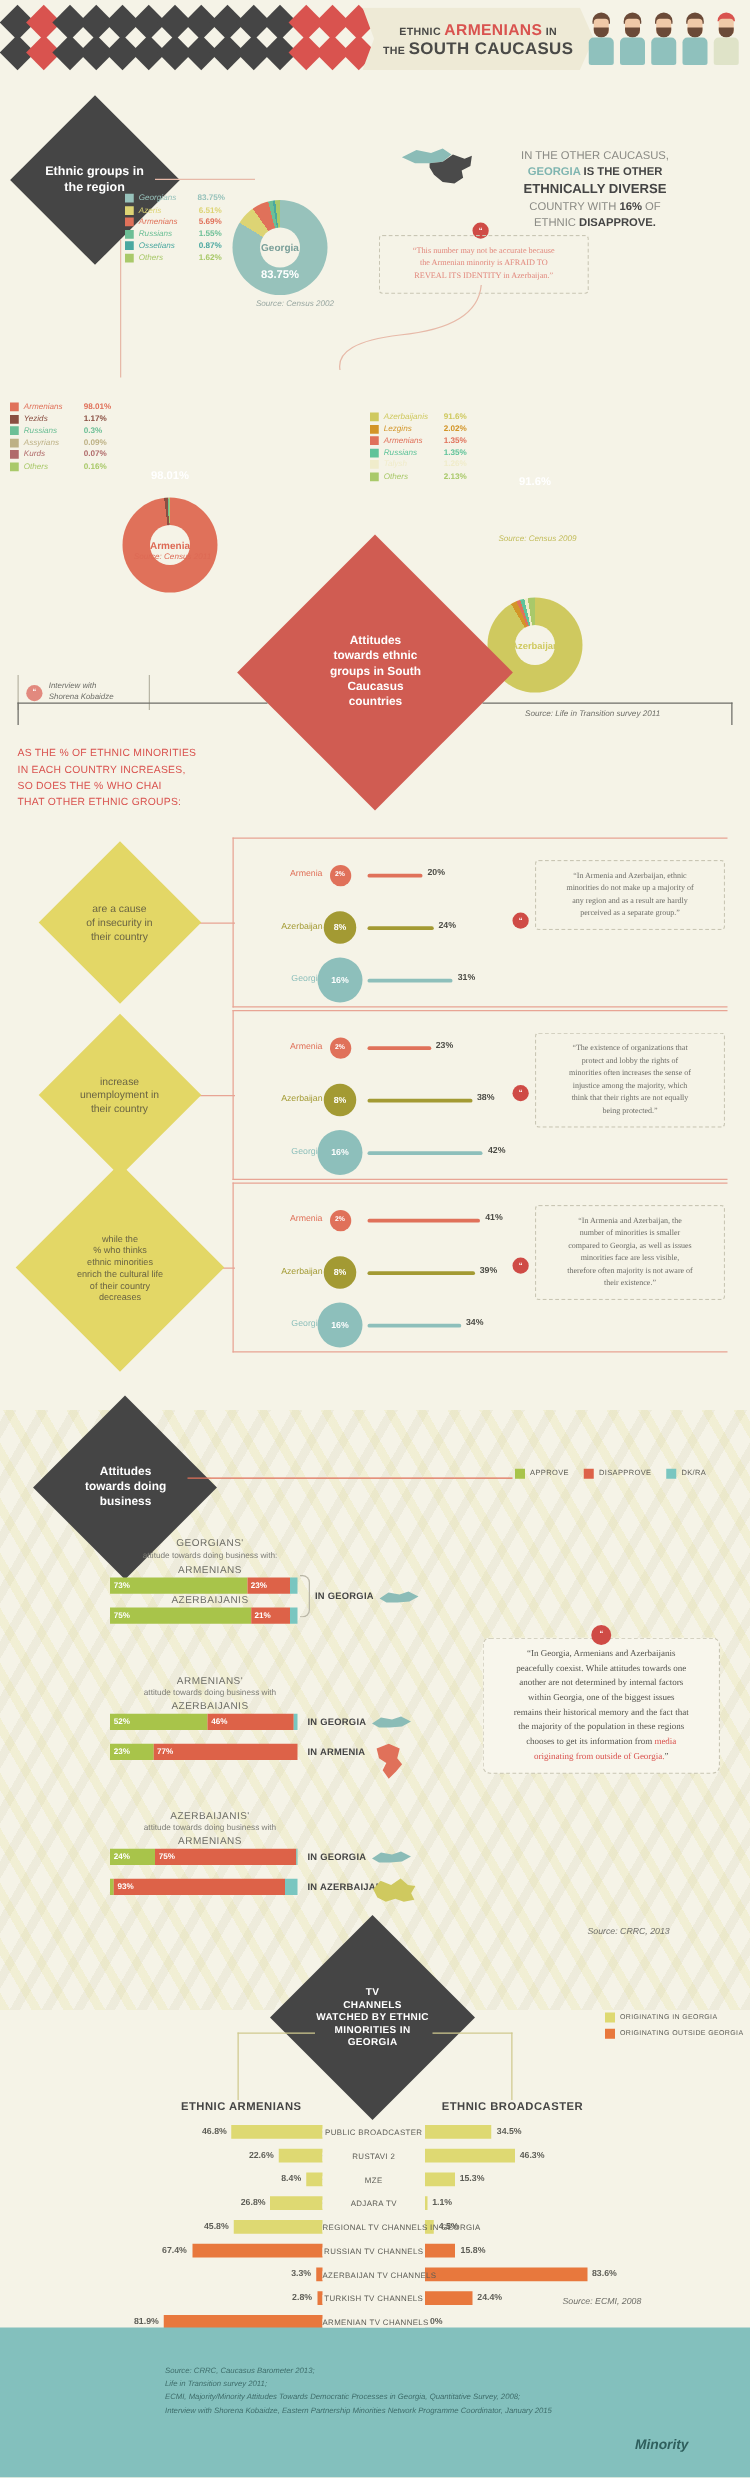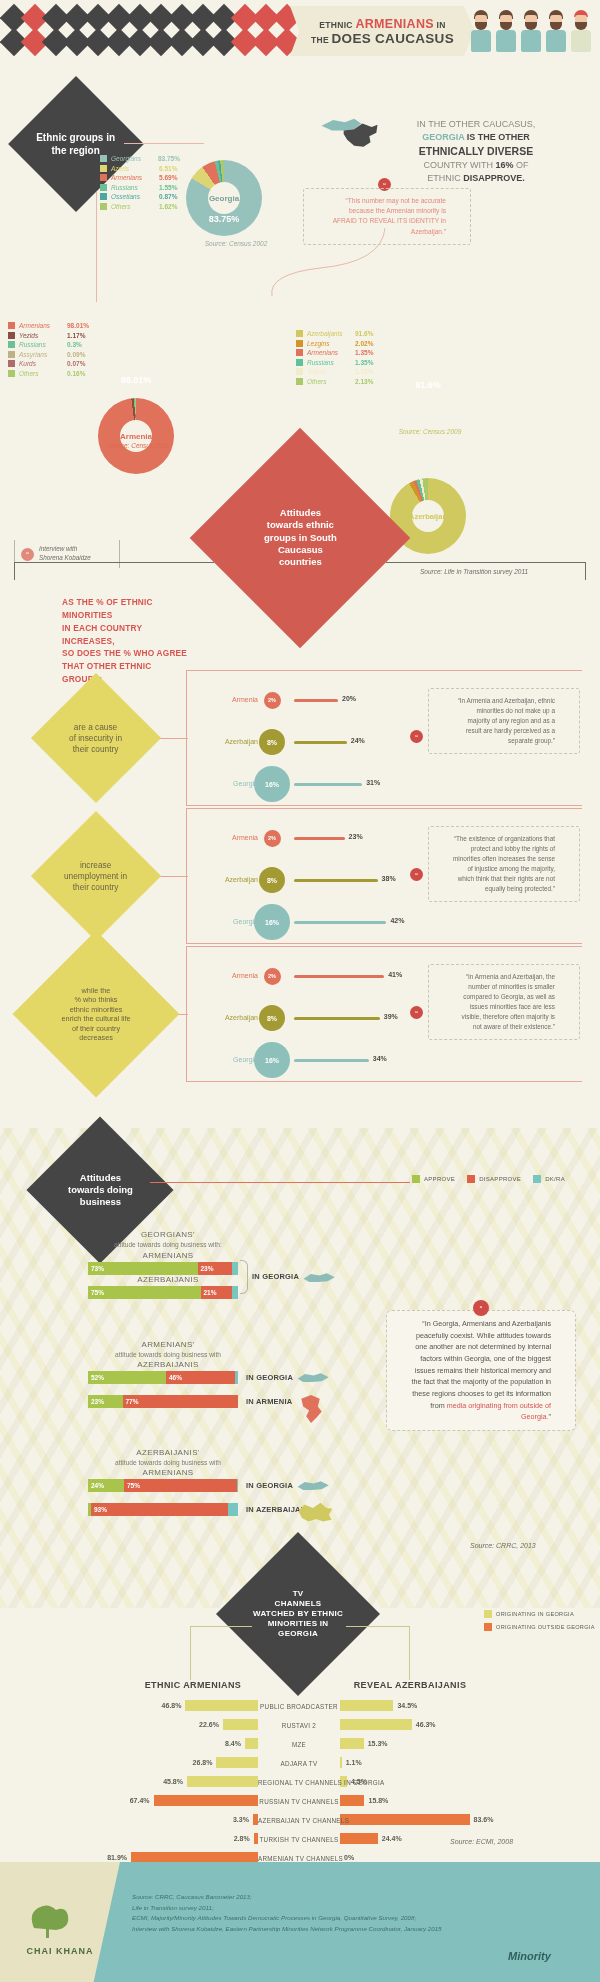--- a/index.html
+++ b/index.html
@@ -60,21 +60,21 @@
     font-weight:bold;
   }
   .src { font-style:italic; font-size:6.5px; }
 
   .blurb { font-size:9px; line-height:1.45; color:#8a8a84; text-align:center; }
   .blurb b { color:#454545; }
   .blurb .geo { color:#7fb5b0; font-weight:bold; }
 
   .quotebox {
     border:1px dashed #c9c6b4; border-radius:3px; padding:7px 24px;
-    font-size:6.4px; line-height:1.55; color:#6e6e68; text-align:right;
+    font-size:6.4px; line-height:1.55; color:#6e6e68; text-align:center;font-family:Liberation Serif, serif;
   }
   .quotebox.pink { color:#e2897e; font-size:6.6px; }
   .qmark {
     width:13px;height:13px;border-radius:50%;background:#cf4b46;color:#fff;
     font-size:6px; display:flex;align-items:center;justify-content:center; font-weight:bold;
   }
 
   
   .hbar-label { font-size:7px; text-align:right; }
   .bubble { border-radius:50%; display:flex;align-items:center;justify-content:center;color:#fff;font-weight:bold; }
@@ -129,21 +129,21 @@
       <div class="dmd" style="left: 210px; top: 24px; background: rgb(69, 69, 69);"></div>
       <div class="dmd" style="left: 231px; top: 24px; background: rgb(217, 83, 79);"></div>
       <div class="dmd" style="left: 252px; top: 24px; background: rgb(217, 83, 79);"></div>
       <div class="dmd" style="left: 273px; top: 24px; background: rgb(217, 83, 79);"></div>
     </div>
   <div id="title-banner">
     <div class="ttl-line ttl1">
       <span class="small-cap">ETHNIC </span><span class="red">ARMENIANS</span><span class="small-cap"> IN</span>
     </div>
     <div class="ttl-line ttl2">
-      <span class="small-cap">THE </span><span>DOES CAUCASUS</span>
+      <span class="small-cap">THE </span><span>SOUTH CAUCASUS</span>
     </div>
   </div>
   <div class="people">
     <div class="person">
         <div class="p-hair"></div>
         <div class="p-face"></div>
         <div class="p-beard"></div>
         <div class="p-body"></div>
       </div>
     <div class="person">
@@ -334,24 +334,24 @@
 Caucasus
 countries</span>
 </div>
 <div class="abs" style="left:14px;top:562px;width:1px;height:18px;background:#6e6e68;"></div>
 <div class="abs" style="left:14px;top:562px;width:200px;height:1px;background:#6e6e68;"></div>
 <div class="abs" style="left:386px;top:562px;width:200px;height:1px;background:#6e6e68;"></div>
 <div class="abs" style="left:585px;top:562px;width:1px;height:18px;background:#6e6e68;"></div>
 <div class="abs src" style="left:420px;top:568px;width:160px;color:#6e6e68;font-size:6.5px;">Source: Life in Transition survey 2011</div>
 
 <div class="abs" style="left:14px;top:596px;width:180px;">
-  <div id="s2intro" style="font-size:8.3px;font-weight:bold;color:#d9534f;line-height:1.55;letter-spacing:.2px;margin-left:48px;">
+  <div id="s2intro" style="font-size:8.3px;font-weight:normal;color:#d9534f;line-height:1.55;letter-spacing:.2px;">
       <div>AS THE % OF ETHNIC MINORITIES</div>
       <div>IN EACH COUNTRY INCREASES,</div>
-      <div>SO DOES THE % WHO AGREE</div>
+      <div>SO DOES THE % WHO CHAI</div>
       <div>THAT OTHER ETHNIC GROUPS:</div>
     </div>
 </div>
 
 <div id="s2blocks">
     <div class="abs" style="left: 186px; top: 670px; width: 396px; height: 136px; border-left: 1px solid rgb(232, 164, 148); border-top: 1px solid rgb(232, 164, 148); border-bottom: 1px solid rgb(232, 164, 148);"></div>
     <div class="abs" style="left: 150px; top: 738px; width: 38px; height: 1px; background: rgb(232, 164, 148);"></div>
     <div class="abs dia-yellow" style="left: 50px; top: 692px; width: 92px; height: 92px; display: flex; align-items: center; justify-content: center;">
       <span style="font-size:8.3px;white-space:pre-line;">are a cause
 of insecurity in
@@ -534,21 +534,21 @@
         <span style="font-size:5.6px;color:#5c5c55;letter-spacing:.3px;white-space:nowrap;">ORIGINATING IN GEORGIA</span>
       </div>
       <div style="display: flex; align-items: center; gap: 4px; margin-bottom: 5px;">
         <span class="sw" style="background:#e8783d;width:8px;height:8px;"></span>
         <span style="font-size:5.6px;color:#5c5c55;letter-spacing:.3px;white-space:nowrap;">ORIGINATING OUTSIDE GEORGIA</span>
       </div>
     </div>
 </div>
 
 <div class="abs" style="left:118px;top:1680px;width:150px;text-align:center;font-size:9px;font-weight:bold;color:#454545;letter-spacing:.4px;">ETHNIC ARMENIANS</div>
-<div class="abs" style="left:330px;top:1680px;width:160px;text-align:center;font-size:9px;font-weight:bold;color:#454545;letter-spacing:.4px;">REVEAL AZERBAIJANIS</div>
+<div class="abs" style="left:330px;top:1680px;width:160px;text-align:center;font-size:9px;font-weight:bold;color:#454545;letter-spacing:.4px;">ETHNIC BROADCASTER</div>
 
 <div id="s4rows">
     <div class="abs" style="left: 185.46px; top: 1700px; width: 72.54px; height: 11px; background: rgb(222, 217, 114);"></div>
     <div class="abs tv-pct" style="left: 155.46px; top: 1702px; width: 26px; text-align: right;">46.8%</div>
     <div class="abs" style="left: 340px; top: 1700px; width: 53.475px; height: 11px; background: rgb(222, 217, 114);"></div>
     <div class="abs tv-pct" style="left: 397.475px; top: 1702px;">34.5%</div>
     <div class="abs tv-name" style="left: 258px; top: 1703px; width: 82px; background: rgb(245, 243, 231); z-index: 2;">PUBLIC BROADCASTER</div>
     <div class="abs" style="left: 258px; top: 1705px; width: 82px; height: 1px; background: rgb(185, 182, 166); z-index: 1;"></div>
     <div class="abs" style="left: 222.97px; top: 1719px; width: 35.03px; height: 11px; background: rgb(222, 217, 114);"></div>
     <div class="abs tv-pct" style="left: 192.97px; top: 1721px; width: 26px; text-align: right;">22.6%</div>
@@ -595,27 +595,20 @@
     <div class="abs" style="left: 131.055px; top: 1852px; width: 126.945px; height: 11px; background: rgb(232, 120, 61);"></div>
     <div class="abs tv-pct" style="left: 101.055px; top: 1854px; width: 26px; text-align: right;">81.9%</div>
     <div class="abs tv-pct" style="left: 344px; top: 1854px;">0%</div>
     <div class="abs tv-name" style="left: 258px; top: 1855px; width: 82px; background: rgb(245, 243, 231); z-index: 2;">ARMENIAN TV CHANNELS</div>
     <div class="abs" style="left: 258px; top: 1857px; width: 82px; height: 1px; background: rgb(185, 182, 166); z-index: 1;"></div>
   </div>
 
 <div class="abs src" style="left:450px;top:1838px;width:130px;color:#6e6e68;font-size:7px;">Source:  ECMI, 2008</div>
 
 <div id="footer">
-  <div class="abs" style="left:0;top:0;width:120px;height:120px;background:#e7e2c2;clip-path:polygon(0 0,100% 0,78% 100%,0 100%);">
-    <svg width="48" height="40" style="position:absolute;left:26px;top:40px;">
-      <path d="M8 26 Q2 12 12 6 Q22 0 30 8 Q40 4 42 14 Q44 26 30 28 Z" fill="#7aa24a"></path>
-      <rect x="20" y="26" width="3" height="10" fill="#7aa24a"></rect>
-    </svg>
-    <div class="abs" style="left:10px;top:84px;width:100px;text-align:center;font-size:9px;font-weight:bold;color:#4d6b3c;letter-spacing:1px;">CHAI KHANA</div>
-  </div>
   <div class="abs" style="left:132px;top:30px;width:330px;">
     <div id="fsrc" class="f-src">
         <div>Source: CRRC, Caucasus Barometer 2013;</div>
         <div>Life in Transition survey 2011;</div>
         <div>ECMI, Majority/Minority Attitudes Towards Democratic Processes in Georgia, Quantitative Survey, 2008;</div>
         <div>Interview with Shorena Kobaidze, Eastern Partnership Minorities Network Programme Coordinator, January 2015</div>
       </div>
   </div>
   <div class="abs" style="left:508px;top:88px;font-size:11px;font-weight:bold;color:#2f5f5d;font-style:italic;">Minority</div>
 </div>

